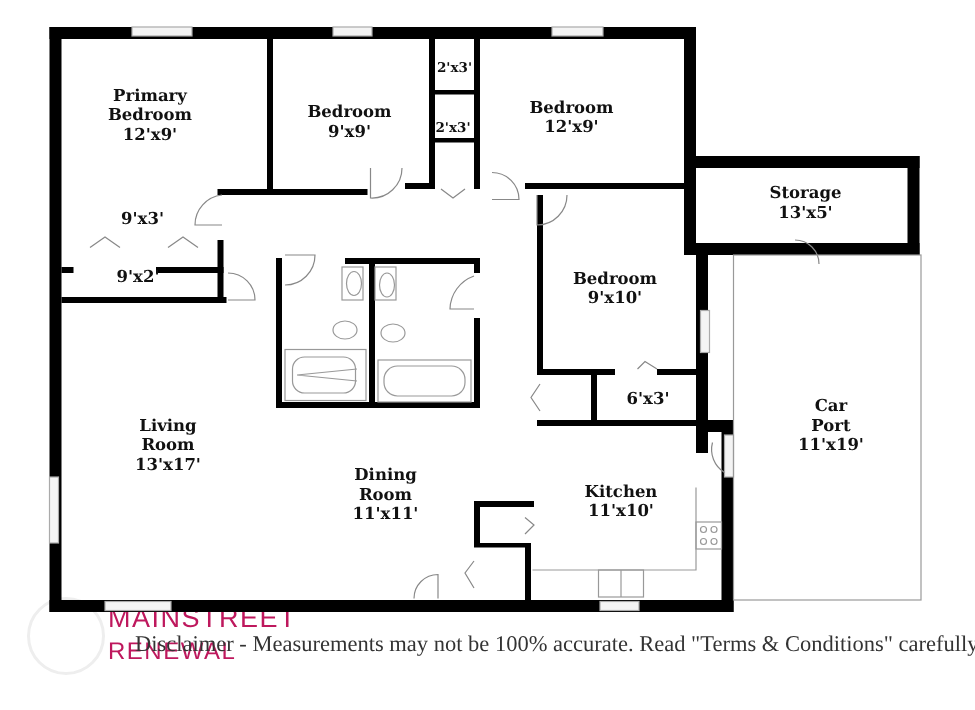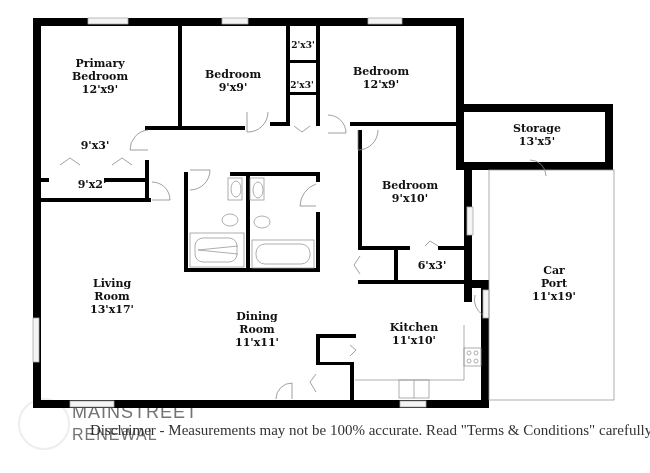--- a/index.html
+++ b/index.html
@@ -5,21 +5,21 @@
   html, body { margin: 0; padding: 0; background: #ffffff; }
   body { width: 650px; height: 473px; position: relative; overflow: hidden; font-family: "DejaVu Serif", "Liberation Serif", serif; }
   #plan { position: absolute; left: 0; top: 0; width: 650px; height: 473px; }
   .room-label { font-family: "DejaVu Serif", "Liberation Serif", serif; font-weight: bold; font-size: 11px; fill: #111; text-anchor: middle; }
   .small-label { font-family: "DejaVu Serif", "Liberation Serif", serif; font-weight: bold; font-size: 9px; fill: #111; text-anchor: middle; }
   .wall { fill: #000; }
   .fix { fill: none; stroke: #999; stroke-width: 0.8; }
   .door { fill: none; stroke: #888; stroke-width: 0.8; }
   .win { fill: #f4f4f4; stroke: #aaa; stroke-width: 0.8; }
   .disclaimer { position: absolute; left: 90px; top: 422px; font-family: "Liberation Serif", "DejaVu Serif", serif; font-size: 15px; color: #333; white-space: nowrap; }
-  .wm-text { position: absolute; font-family: "Liberation Sans", "DejaVu Sans", sans-serif; color: #737373; font-size: 18px; letter-spacing: 1px; }
+  .wm-text { position: absolute; font-family: "Liberation Sans", "DejaVu Sans", sans-serif; color: #be185d; font-size: 18px; letter-spacing: 1px; }
   .wm-logo { position: absolute; left: 18px; top: 398px; width: 48px; height: 48px; border: 2px solid #eee; border-radius: 50%; }
 </style>
 </head>
 <body>
 
 <div class="wm-logo"></div>
 <div class="wm-text" style="left:72px; top:402px;">MAINSTREET</div>
 <div class="wm-text" style="left:72px; top:426px; font-size:16px;">RENEWAL</div>
 
 <svg id="plan" viewBox="0 0 650 473">

